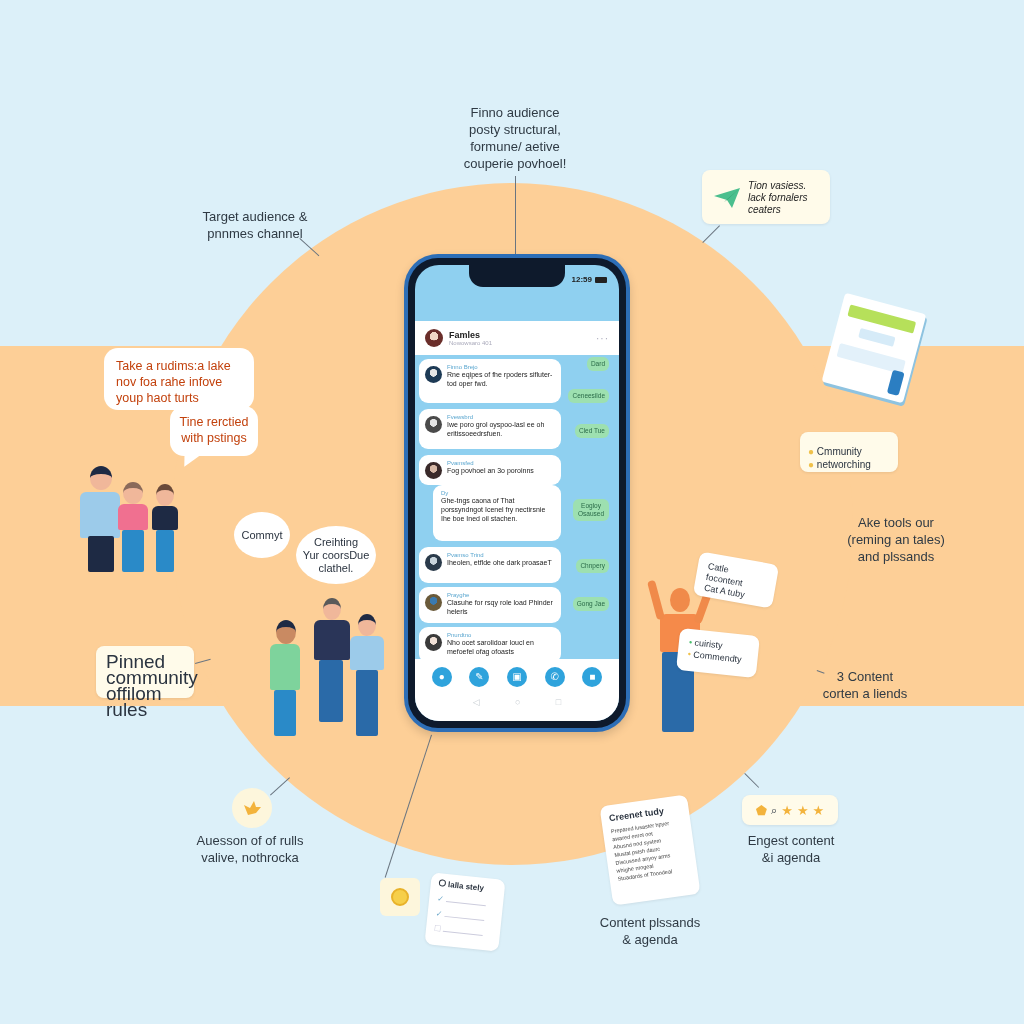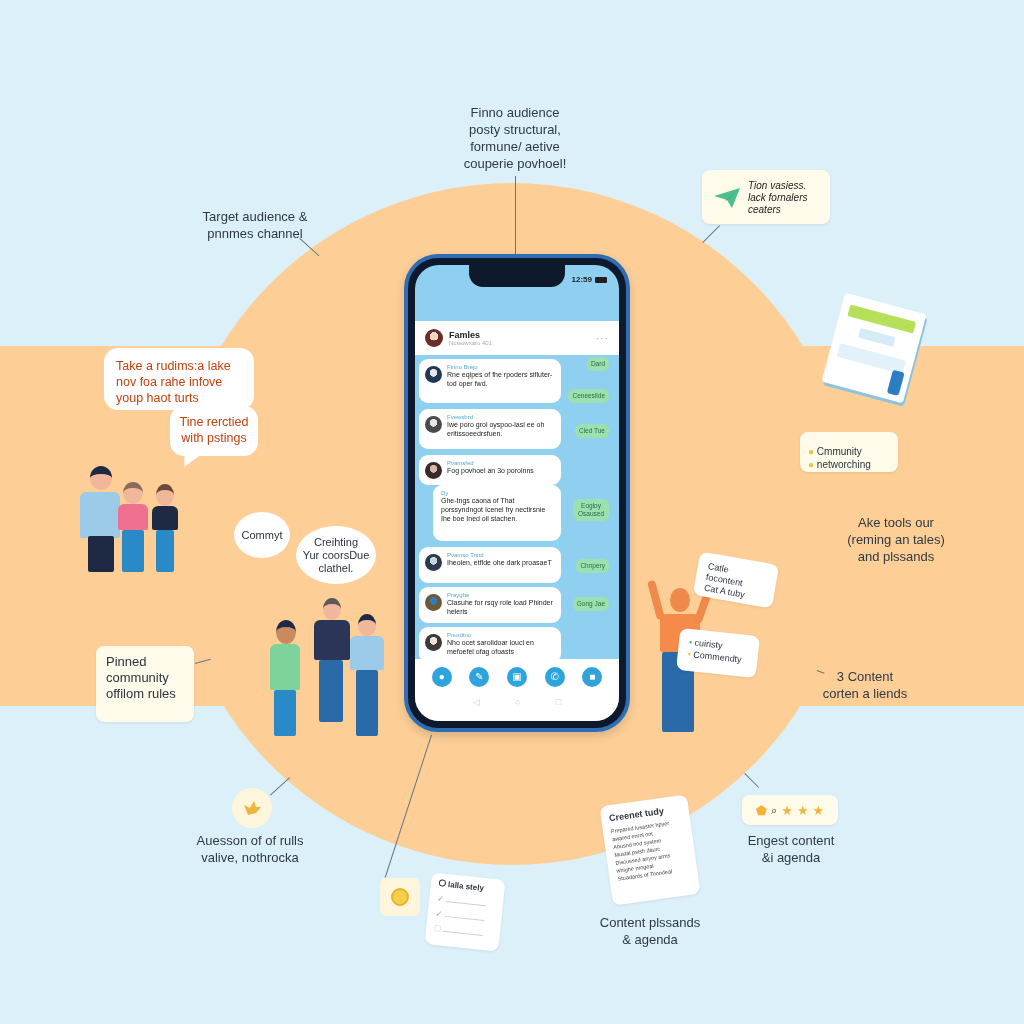--- a/index.html
+++ b/index.html
@@ -156,21 +156,21 @@
   <div class="head" style="left:9px;top:0;width:18px;height:22px;background:#f0b79a;border-top:6px solid #5a5a5a;"></div>
   <div class="torso" style="left:0;top:22px;width:36px;height:40px;background:#2a3558;"></div>
   <div class="legs" style="left:5px;top:62px;width:24px;height:62px;background:#2a6aa8;"></div>
 </div>
 <div class="person" style="left:350px;top:614px;width:36px;height:122px;">
   <div class="head" style="left:8px;top:0;width:18px;height:22px;background:#f0b79a;border-top:6px solid #1e2a44;"></div>
   <div class="torso" style="left:0;top:22px;width:34px;height:34px;background:#9ccbea;"></div>
   <div class="legs" style="left:6px;top:56px;width:22px;height:66px;background:#2a6aa8;"></div>
 </div>
 
-<div class="card" style="left:96px;top:646px;width:98px;height:76px;padding:8px 10px;font-size:13px;line-height:16px;color:#2b3440;">
+<div class="card" style="left:96px;top:646px;width:98px;height:52px;padding:8px 10px;font-size:19px;line-height:16px;color:#2b3440;">
   <div>Pinned</div>
   <div>community</div>
   <div>offilom rules</div>
 </div>
 
 <div class="person" style="left:650px;top:580px;width:60px;height:156px;">
   <div class="head" style="left:20px;top:8px;width:20px;height:24px;background:#f08a4a;"></div>
   <div class="torso" style="left:10px;top:34px;width:40px;height:38px;background:#f58a4a;"></div>
   <div class="abs" style="left:2px;top:0;width:8px;height:40px;background:#f08a4a;border-radius:4px;transform:rotate(-15deg);"></div>
   <div class="abs" style="left:50px;top:4px;width:8px;height:40px;background:#f08a4a;border-radius:4px;transform:rotate(20deg);"></div>

